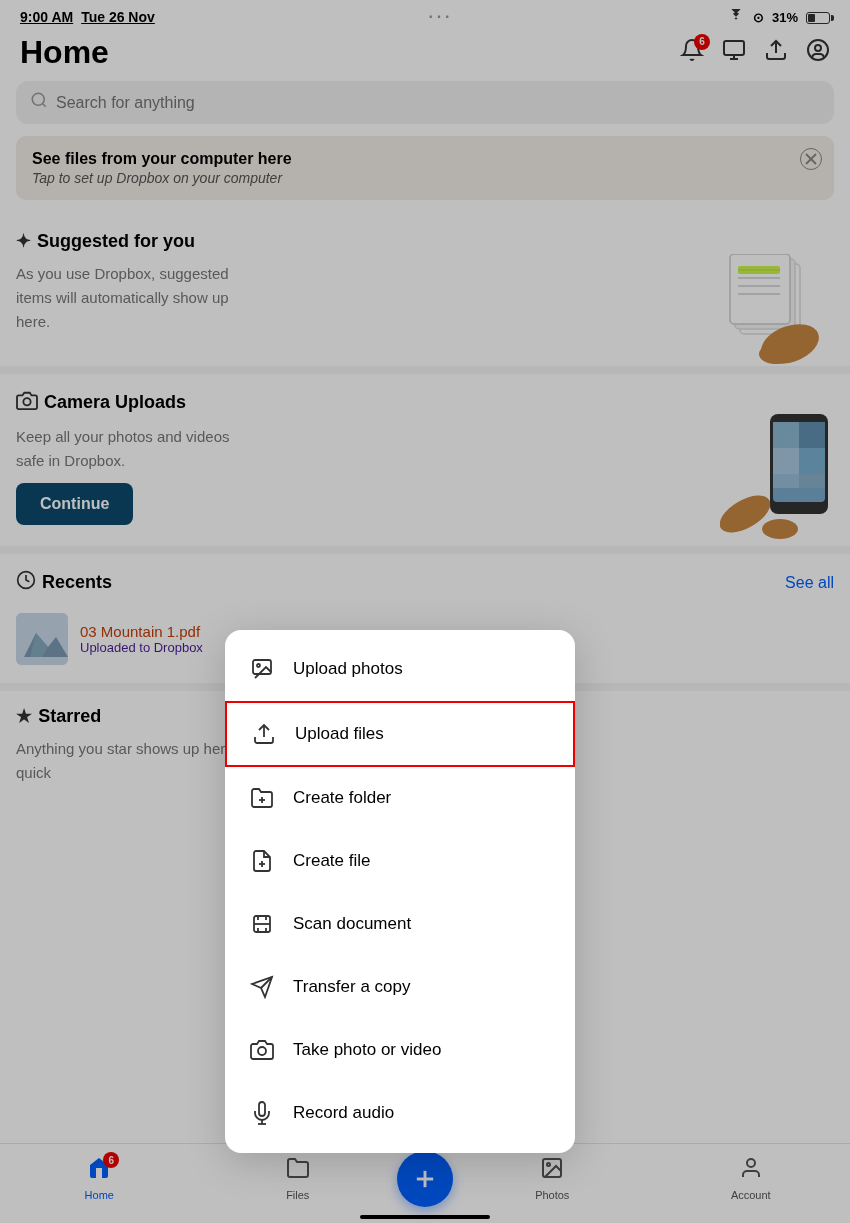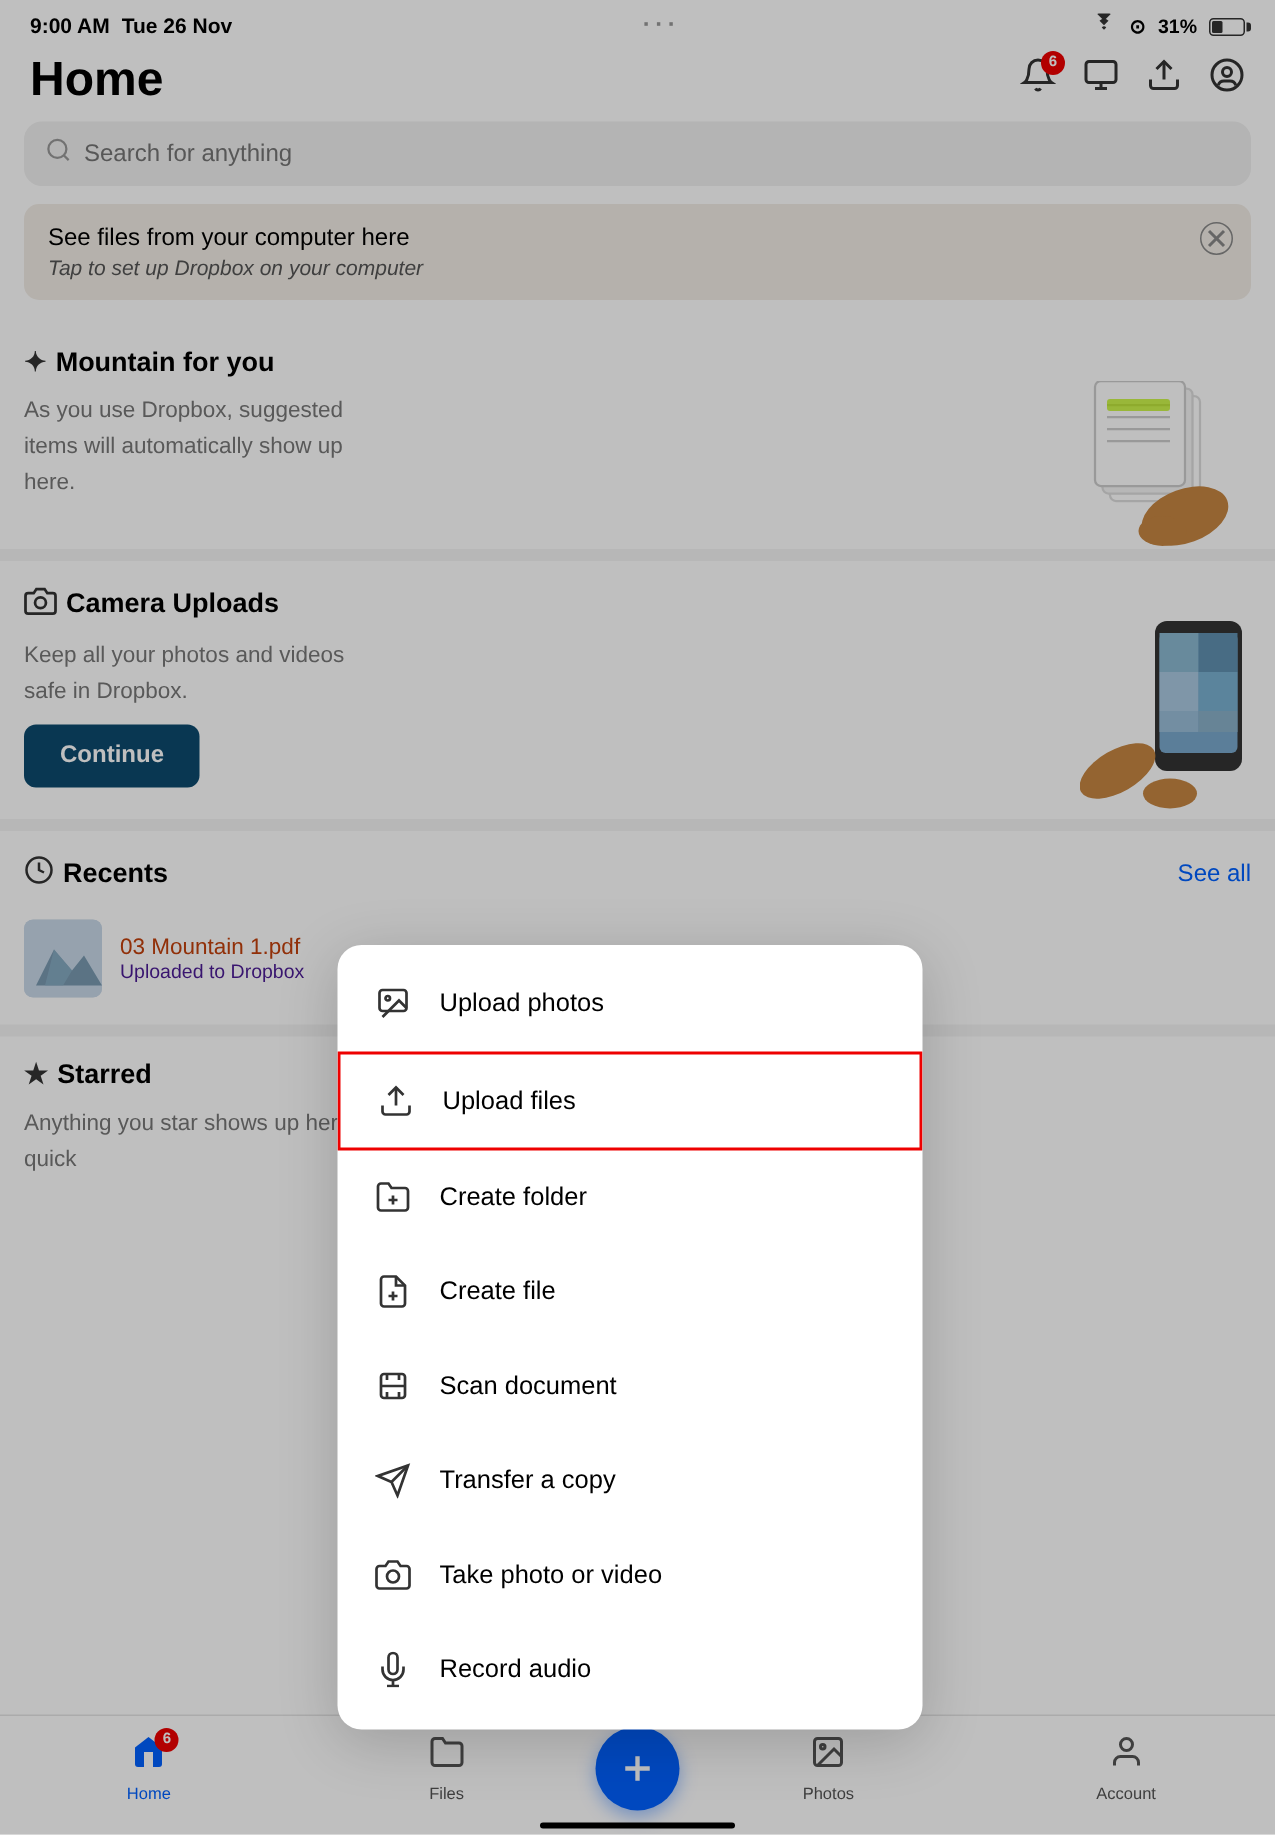--- a/index.html
+++ b/index.html
@@ -14,21 +14,21 @@
 
     
     .status-bar {
       display: flex;
       justify-content: space-between;
       align-items: center;
       padding: 8px 20px 4px;
       font-size: 14px;
       font-weight: 600;
     }
-    .status-left { display: flex; gap: 8px; }
+    .status-left { display: flex; gap: 8px; text-decoration: underline; }
     .status-right { display: flex; align-items: center; gap: 8px; font-size: 13px; }
     .battery-bar {
       width: 24px; height: 12px; border: 1.5px solid #333; border-radius: 3px; position: relative; display: inline-flex; align-items: center;
     }
     .battery-bar::after {
       content: ''; position: absolute; right: -5px; top: 50%; transform: translateY(-50%);
       width: 3px; height: 6px; background: #333; border-radius: 0 2px 2px 0;
     }
     .battery-fill { width: 30%; height: 8px; background: #333; margin: 1px; border-radius: 1px; }
 
@@ -92,21 +92,21 @@
     .search-icon-svg { color: #999; font-size: 18px; }
 
     
     .banner {
       margin: 0 16px 14px;
       background: #f2ede6;
       border-radius: 10px;
       padding: 14px 40px 14px 16px;
       position: relative;
     }
-    .banner-title { font-size: 16px; font-weight: 400; color: #000; margin-bottom: 2px; }
+    .banner-title { font-size: 16px; font-weight: 700; color: #000; margin-bottom: 2px; }
     .banner-sub { font-size: 14px; color: #555; font-style: italic; }
     .banner-close {
       position: absolute;
       top: 12px;
       right: 12px;
       width: 22px;
       height: 22px;
       border: 1.5px solid #888;
       border-radius: 50%;
       display: flex;
@@ -203,21 +203,21 @@
       top: 0; left: 0; right: 0; bottom: 0;
       background: rgba(0,0,0,0.25);
       z-index: 10;
     }
 
     
     .popup-menu {
       position: absolute;
       left: 225px;
       top: 630px;
-      width: 390px;
+      width: 350px;
       background: #fff;
       border-radius: 16px;
       box-shadow: 0 8px 40px rgba(0,0,0,0.18);
       z-index: 20;
       padding: 8px 0;
       overflow: hidden;
     }
     .menu-item {
       display: flex;
       align-items: center;
@@ -386,21 +386,21 @@
     <svg width="12" height="12" viewBox="0 0 12 12" fill="none" stroke="#888" stroke-width="2">
       <line x1="1" y1="1" x2="11" y2="11"></line>
         <line x1="11" y1="1" x2="1" y2="11"></line>
     </svg>
   </div>
 </div>
 
 <div class="suggested-section">
   <div class="section-title">
     <span style="color:#333;font-size:18px;">✦</span>
-    <span>Mountain for you</span>
+    <span>Suggested for you</span>
   </div>
   <div class="section-body">As you use Dropbox, suggested items will automatically show up here.</div>
 
   <div class="suggested-illustration">
     <svg width="120" height="110" viewBox="0 0 120 110" fill="none">
 
       <rect x="30" y="10" width="60" height="70" rx="4" fill="#fff" stroke="#ddd" stroke-width="1.5"></rect>
       <rect x="25" y="5" width="60" height="70" rx="4" fill="#f5f5f5" stroke="#ddd" stroke-width="1.5"></rect>
       <rect x="20" y="0" width="60" height="70" rx="4" fill="#fff" stroke="#ccc" stroke-width="1.5"></rect>
 

